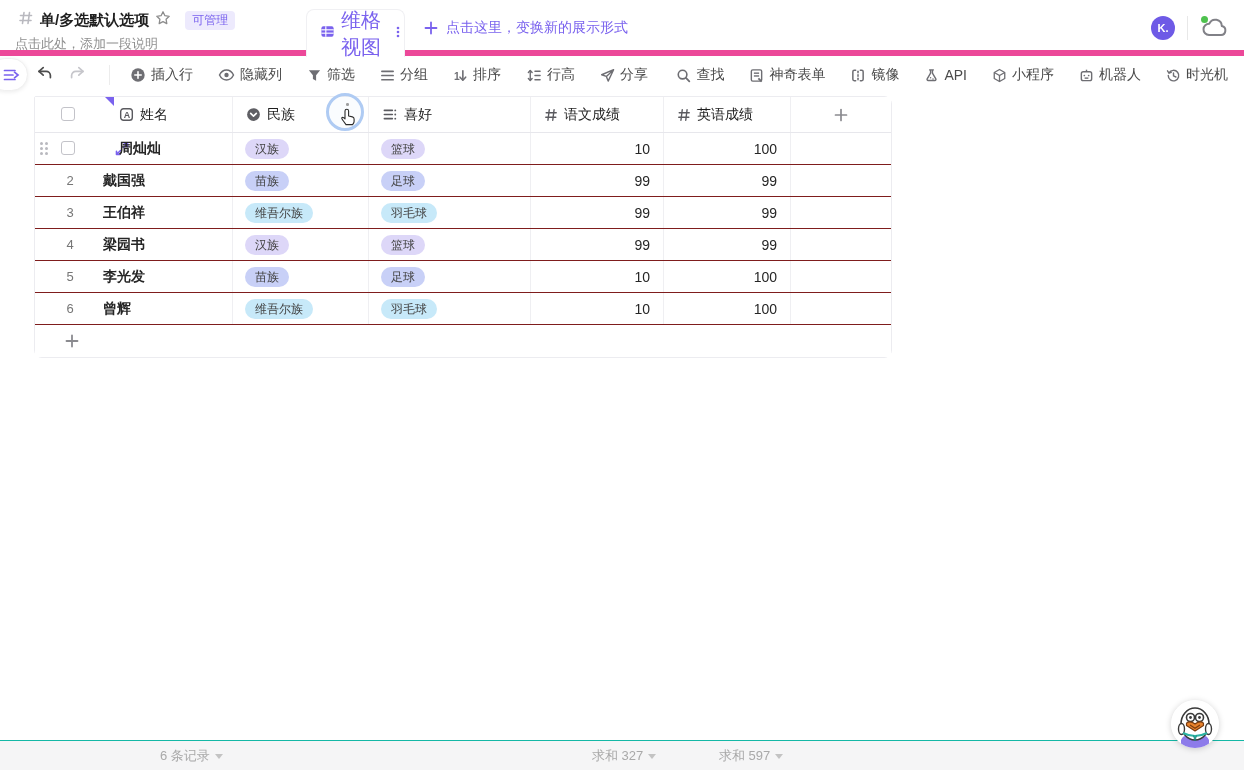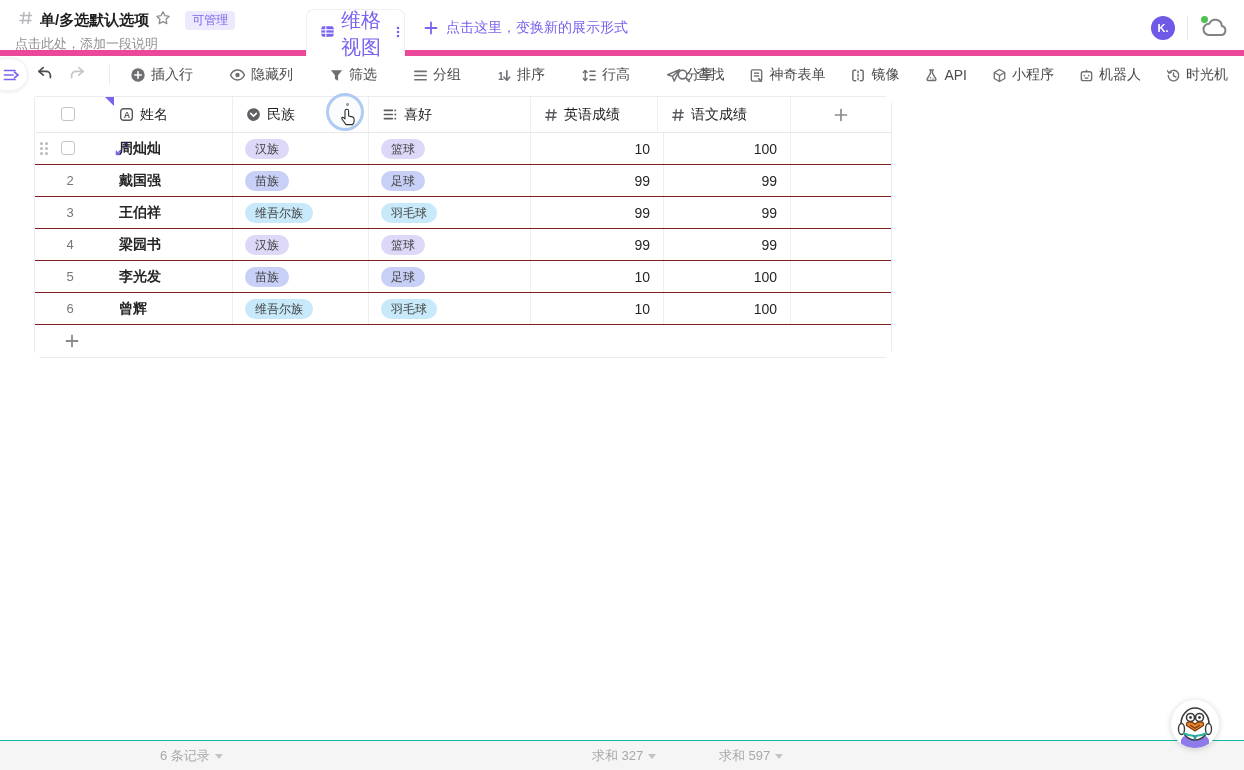--- a/index.html
+++ b/index.html
@@ -29,21 +29,21 @@
   .vdiv { width:1px; height:24px; background:#E8E8E8; }
   .cloud-wrap { position:relative; width:30px; height:24px; }
   .green-dot { position:absolute; left:1px; top:0; width:7px; height:7px; border-radius:50%; background:#4EC24E; }
 
   
   #toolbar { position:absolute; left:0; top:56px; width:1244px; height:38px; background:#fff; }
   .collapse-btn { position:absolute; left:-12px; top:2px; width:40px; height:33px; background:#fff;
                   border:1px solid #F0F0F0; border-radius:17px; box-shadow:0 1px 4px rgba(0,0,0,.08);
                   display:flex; align-items:center; justify-content:flex-end; padding-right:7px; }
   .hist { position:absolute; top:0; height:38px; display:flex; align-items:center; }
-  .tb-left { position:absolute; left:130px; top:0; height:38px; display:flex; align-items:center; gap:36px; }
+  .tb-left { position:absolute; left:130px; top:0; height:38px; display:flex; align-items:center; gap:25px; }
   .tb-right { position:absolute; right:16px; top:0; height:38px; display:flex; align-items:center; gap:25px; }
   .tb-btn { display:flex; align-items:center; gap:5px; font-size:14px; color:#4A4A4A; cursor:pointer; white-space:nowrap; }
   .tb-btn svg { flex:0 0 auto; }
   .tb-div { position:absolute; left:109px; top:9px; width:1px; height:20px; background:#ECECEC; }
 
   
   #grid { position:absolute; left:34px; top:96px; width:858px; background:#fff;
           border:1px solid #ECECF0; border-radius:2px 8px 8px 8px; }
   .g-row { display:flex; height:32px; border-bottom:1px solid #7f1d1d; background:#fff; }
   .g-row:last-child { border-bottom:none; }
@@ -53,21 +53,21 @@
   .c0 { width:198px; } .c1 { width:136px; } .c2 { width:162px; }
   .c3 { width:133px; } .c4 { width:127px; } .c5 { width:100px; justify-content:center; }
   .head-label { font-size:14px; color:#1F1F1F; font-weight:500; margin-left:6px; }
   .head-icon { margin-left:13px; display:flex; }
   .checkbox { width:14px; height:14px; border:1.5px solid #C3C3C9; border-radius:3px; background:#fff; }
   .hd-check { position:absolute; left:26px; top:50%; margin-top:-8px; }
   .corner-tri { position:absolute; left:70px; top:0; width:0; height:0;
                 border-top:9px solid #7A62EE; border-left:9px solid transparent; }
   .name-head-inner { position:absolute; left:84px; display:flex; align-items:center; }
   .rownum { position:absolute; left:22px; width:26px; text-align:center; font-size:13px; color:#767676; }
-  .name-cell-text { position:absolute; left:84px; font-size:14px; font-weight:bold; color:#262626; }
+  .name-cell-text { position:absolute; left:68px; font-size:14px; font-weight:bold; color:#262626; }
   .drag-dots { position:absolute; left:5px; top:50%; margin-top:-7px; display:grid;
                grid-template-columns:3px 3px; gap:2px; }
   .drag-dots i { width:3px; height:3px; border-radius:50%; background:#B9B9BF; }
   .row-check { position:absolute; left:26px; top:50%; margin-top:-8px; }
   .expand-ic { position:absolute; left:80px; top:50%; margin-top:-7px; }
   .row1 .name-cell-text { left:84px; }
   .tag { margin-left:12px; height:20px; line-height:20px; padding:0 10px; border-radius:10px;
          font-size:12px; color:#424242; white-space:nowrap; }
   .numval { position:absolute; right:13px; font-size:14px; color:#262626; }
   .addrow-plus { position:absolute; left:30px; display:flex; }
@@ -370,45 +370,45 @@
               </g>
               <g fill="#5A5A5F">
                 <circle cx="13.6" cy="3.6" r="1"></circle>
                 <circle cx="13.6" cy="8" r="1"></circle>
                 <circle cx="13.6" cy="12.4" r="1"></circle>
               </g>
             </svg>
         </span>
         <span class="head-label">喜好</span>
       </div>
+      <div class="c c3">
+        <span class="head-icon">
+          <svg width="14" height="14" viewBox="0 0 16 16">
+              <g stroke="#5A5A5F" stroke-width="1.6" stroke-linecap="round">
+                <line x1="6" y1="2" x2="4.5" y2="14"></line>
+                <line x1="11.5" y1="2" x2="10" y2="14"></line>
+                <line x1="2.5" y1="5.5" x2="14" y2="5.5"></line>
+                <line x1="2" y1="10.5" x2="13.5" y2="10.5"></line>
+              </g>
+            </svg>
+        </span>
+        <span class="head-label">语文成绩</span>
+      </div>
       <div class="c c4">
         <span class="head-icon">
           <svg width="14" height="14" viewBox="0 0 16 16">
               <g stroke="#5A5A5F" stroke-width="1.6" stroke-linecap="round">
                 <line x1="6" y1="2" x2="4.5" y2="14"></line>
                 <line x1="11.5" y1="2" x2="10" y2="14"></line>
                 <line x1="2.5" y1="5.5" x2="14" y2="5.5"></line>
                 <line x1="2" y1="10.5" x2="13.5" y2="10.5"></line>
               </g>
             </svg>
         </span>
         <span class="head-label">英语成绩</span>
-      </div>
-      <div class="c c3">
-        <span class="head-icon">
-          <svg width="14" height="14" viewBox="0 0 16 16">
-              <g stroke="#5A5A5F" stroke-width="1.6" stroke-linecap="round">
-                <line x1="6" y1="2" x2="4.5" y2="14"></line>
-                <line x1="11.5" y1="2" x2="10" y2="14"></line>
-                <line x1="2.5" y1="5.5" x2="14" y2="5.5"></line>
-                <line x1="2" y1="10.5" x2="13.5" y2="10.5"></line>
-              </g>
-            </svg>
-        </span>
-        <span class="head-label">语文成绩</span>
       </div>
       <div class="c c5">
         <svg width="14" height="14" viewBox="0 0 14 14">
             <g stroke="#8A8A8F" stroke-width="1.7" stroke-linecap="round">
               <line x1="7" y1="1.5" x2="7" y2="12.5"></line>
               <line x1="1.5" y1="7" x2="12.5" y2="7"></line>
             </g>
           </svg>
       </div>
     </div>

